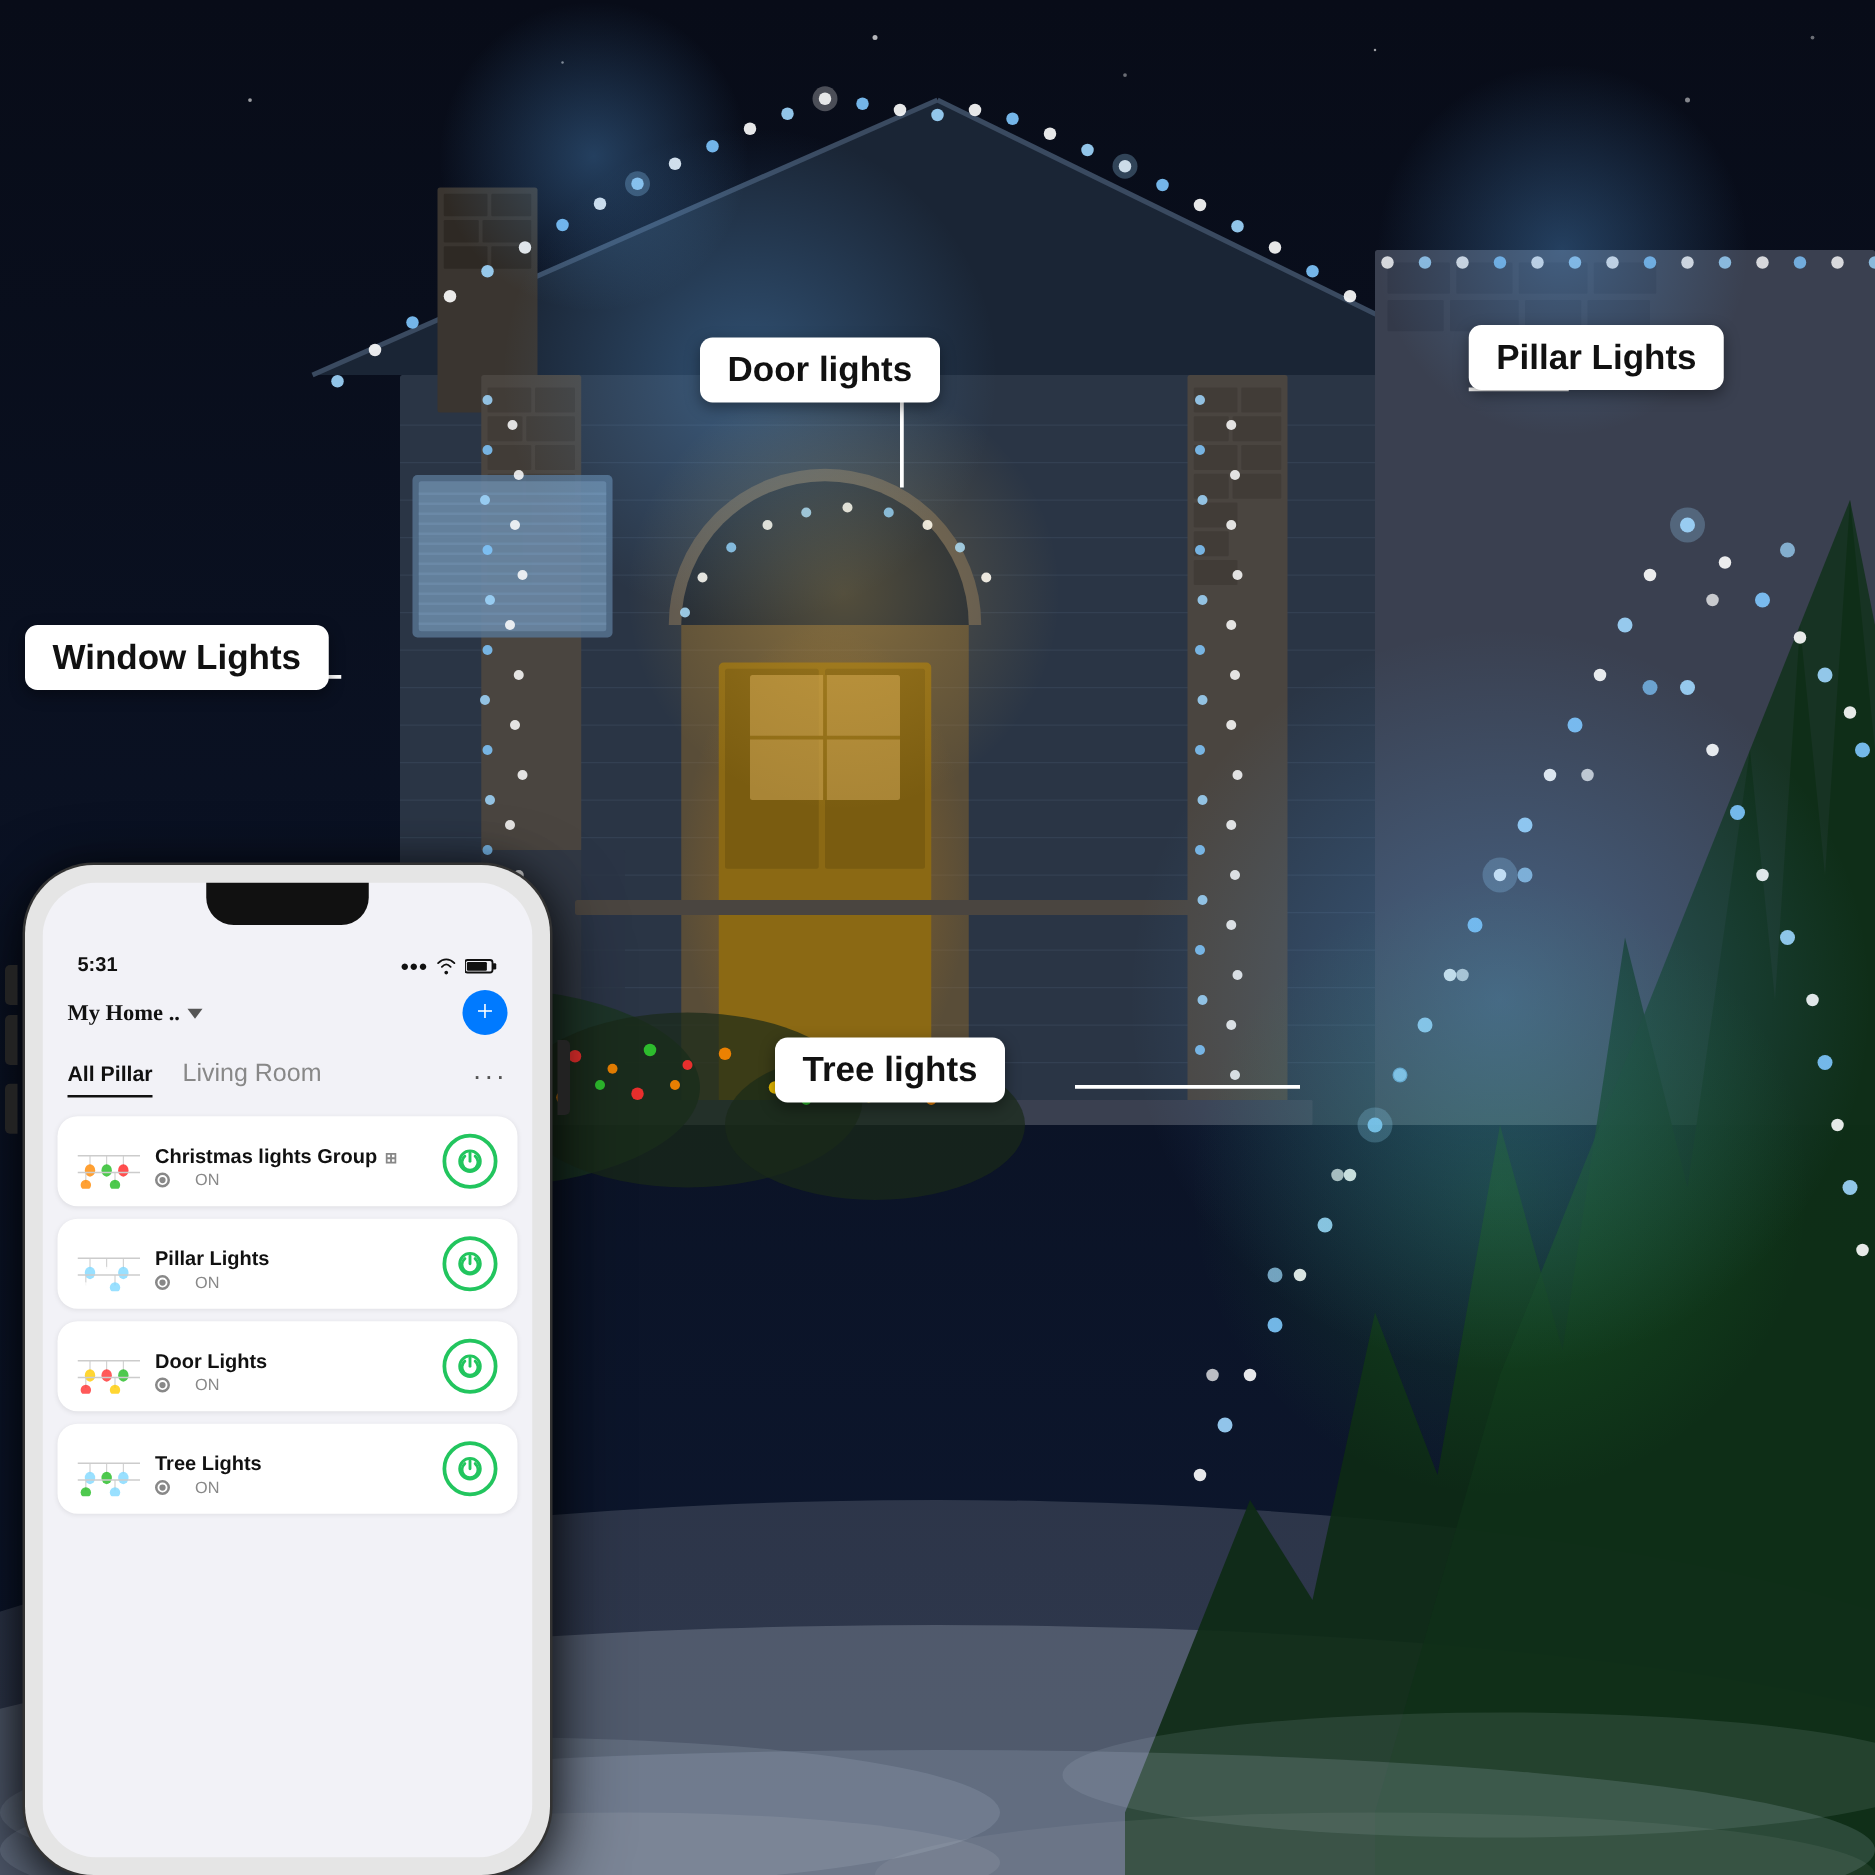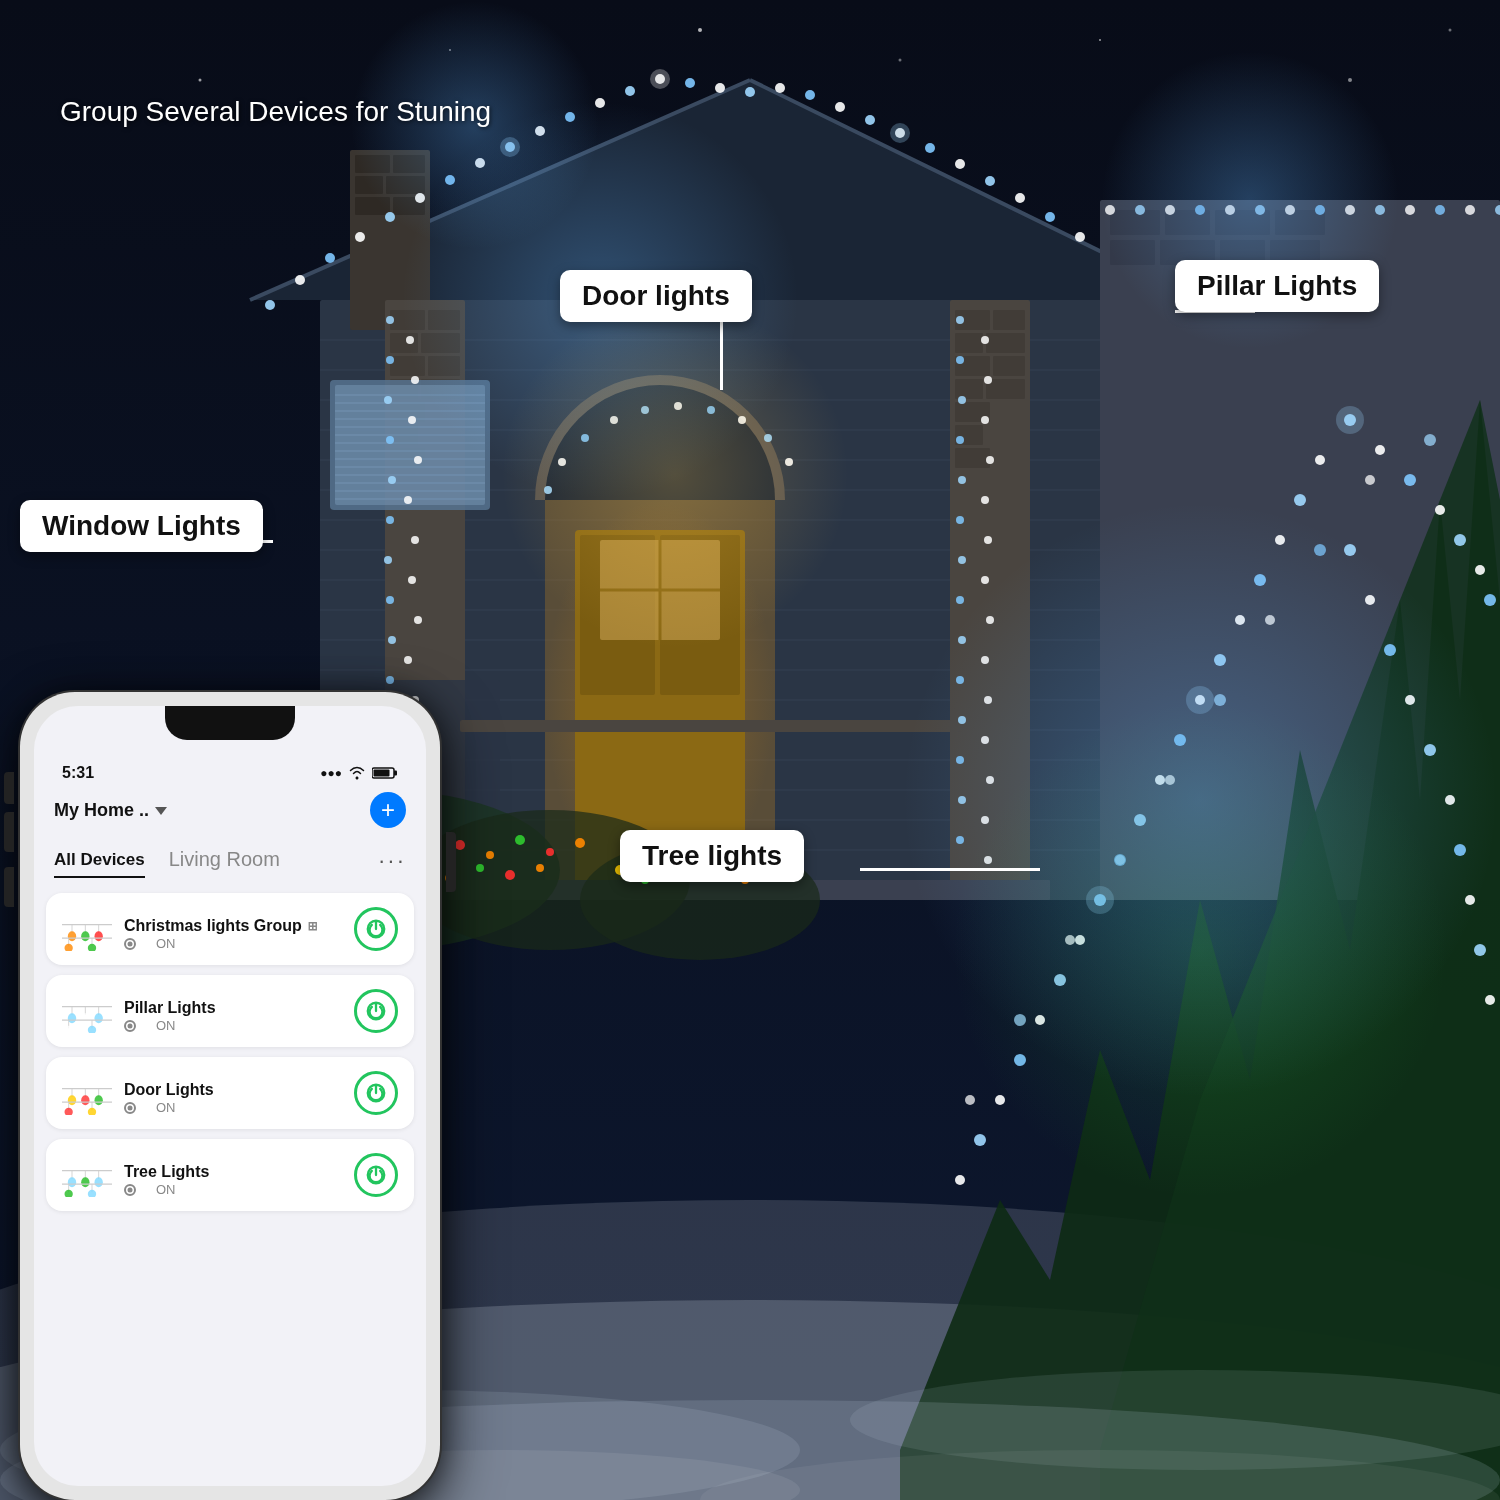--- a/index.html
+++ b/index.html
@@ -137,20 +137,21 @@
       align-items: center;
       gap: 6px;
       font-size: 14px;
     }
 
     .app-header {
       display: flex;
       align-items: center;
       justify-content: space-between;
       padding: 6px 20px 10px;
+      font-family: Liberation Serif, serif;
     }
 
     .home-selector {
       display: flex;
       align-items: center;
       gap: 6px;
       font-size: 18px;
       font-weight: 600;
       color: #111;
     }
@@ -745,21 +746,21 @@
   <ellipse cx="750" cy="1480" rx="750" ry="80" fill="#c8e0f0" opacity="0.15"></ellipse>
   <ellipse cx="400" cy="1450" rx="400" ry="60" fill="#d8e8f4" opacity="0.12"></ellipse>
   <ellipse cx="1200" cy="1420" rx="350" ry="50" fill="#d8e8f4" opacity="0.1"></ellipse>
 
   <ellipse cx="500" cy="1490" rx="300" ry="40" fill="white" opacity="0.08"></ellipse>
   <ellipse cx="1100" cy="1500" rx="400" ry="50" fill="white" opacity="0.06"></ellipse>
 </svg>
 
 <div class="hero-text">
   <div class="hero-subtitle">
-    <span>Group Several Devices for Stuning</span><br>
+    <br>
   </div>
 </div>
 
 <div class="scene-label label-window">
   <span>Window Lights</span>
 </div>
 
 <div style="position:absolute;top:540px;left:193px;width:80px;height:3px;background:white;z-index:15;"></div>
 
 <div class="scene-label label-door">
@@ -818,21 +819,21 @@
             <span>My Home ..</span>
             <div class="chevron"></div>
           </div>
           <div class="add-btn">
             <span>+</span>
           </div>
         </div>
 
         <div class="tabs-bar">
           <div class="tab active">
-            <span>All Devices</span>
+            <span>All Pillar</span>
           </div>
           <div class="tab tab-secondary">
             <span>Living Room</span>
           </div>
           <div class="dots-btn">
             <span>···</span>
           </div>
         </div>
 
         <div class="device-list">

